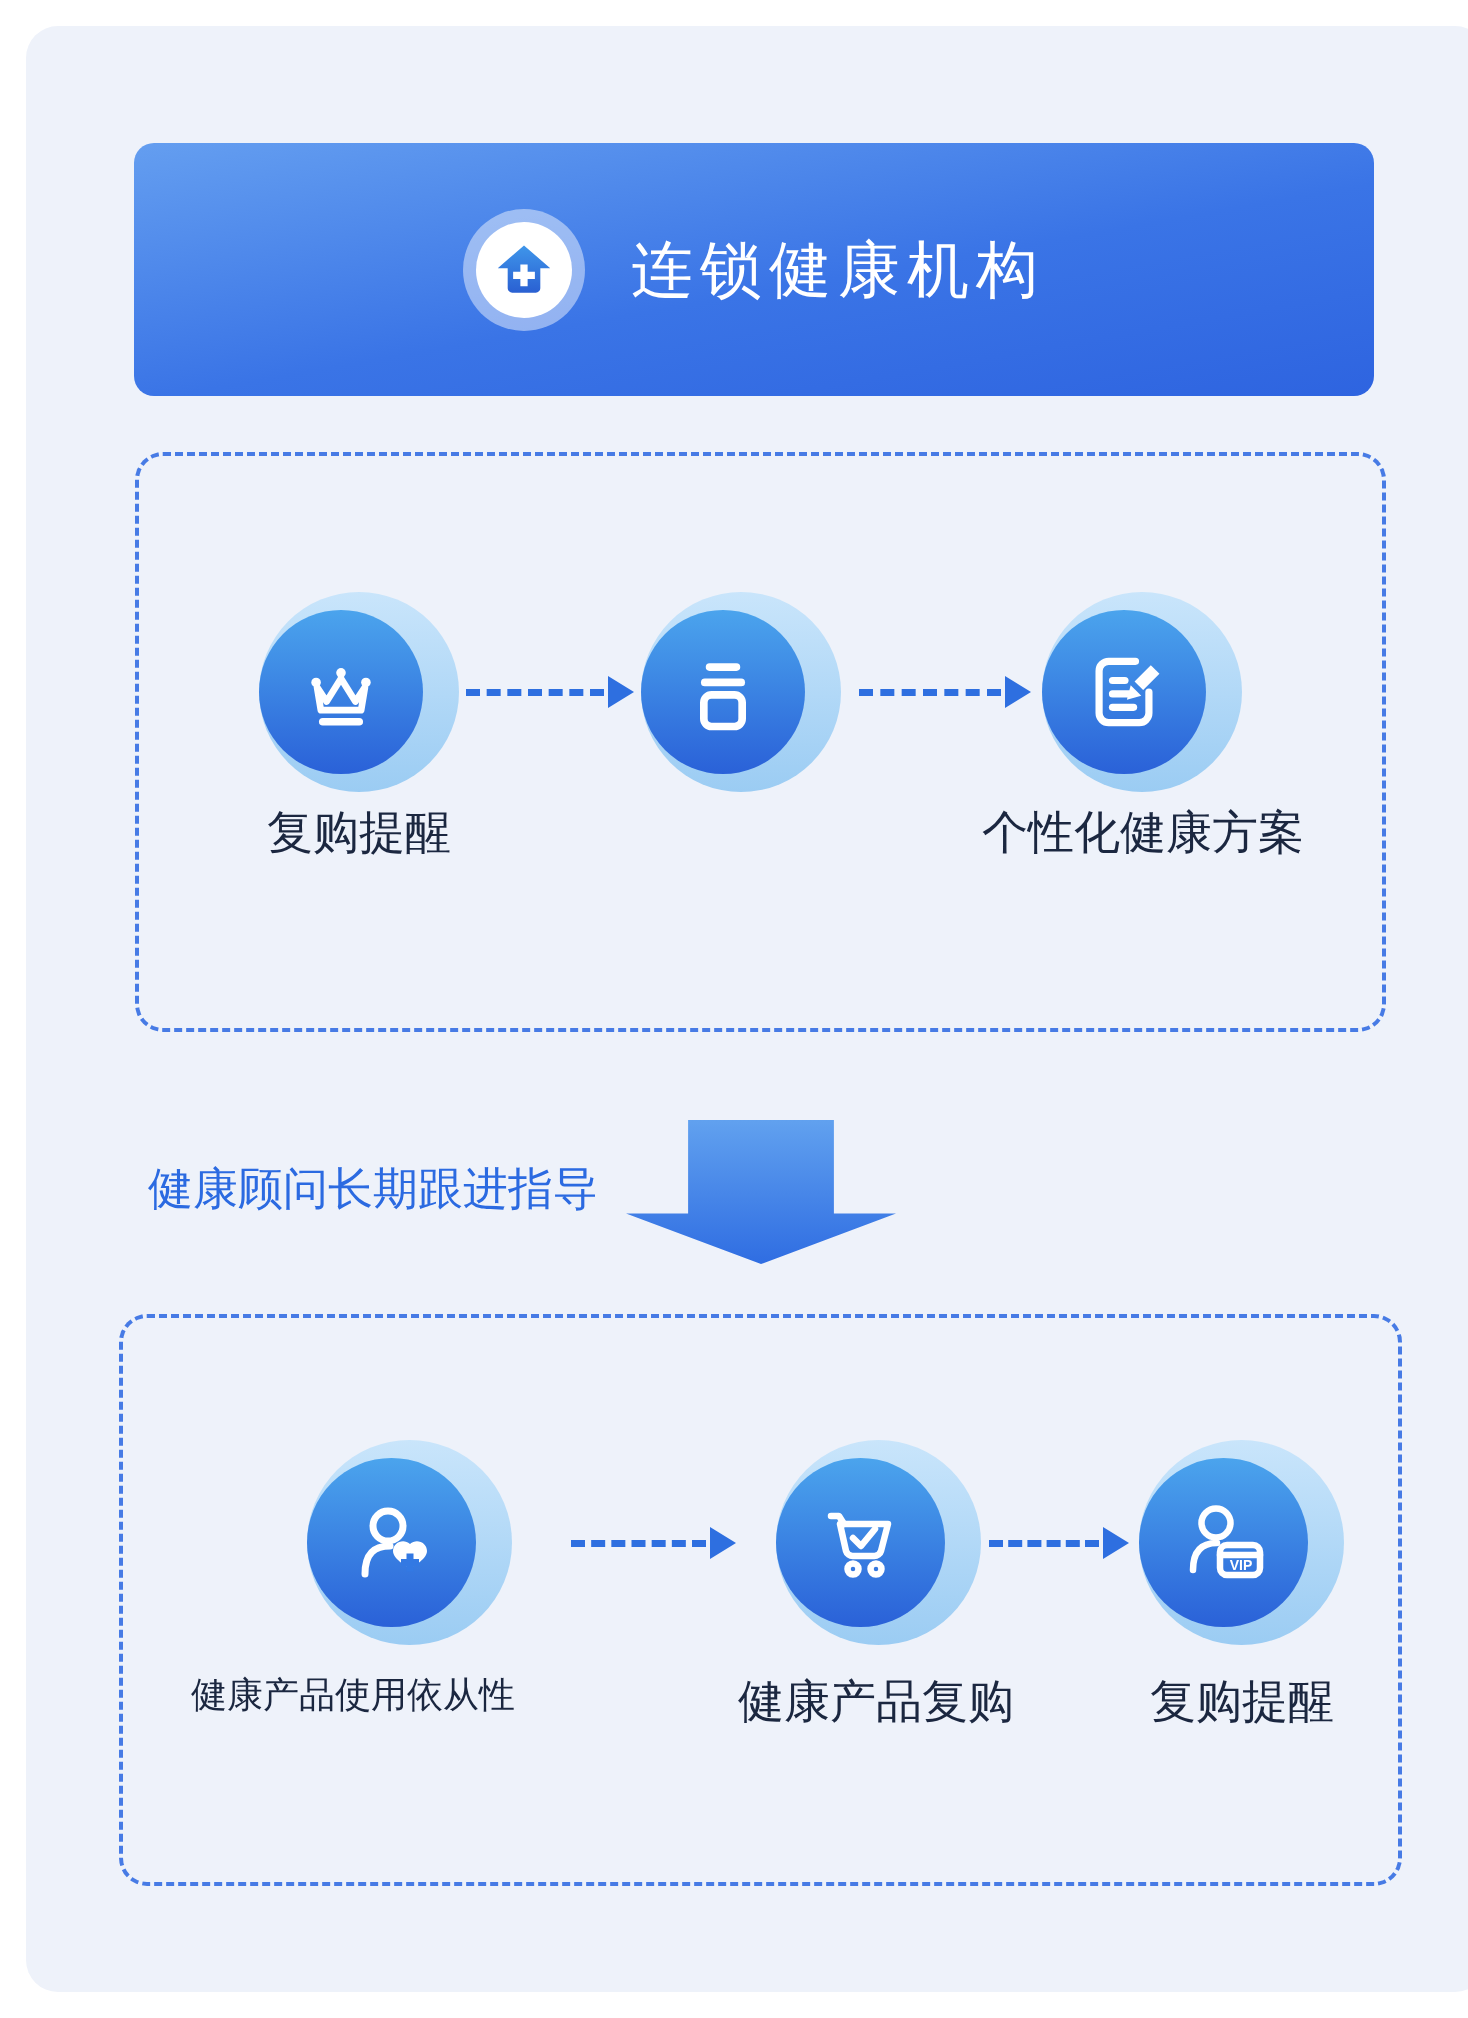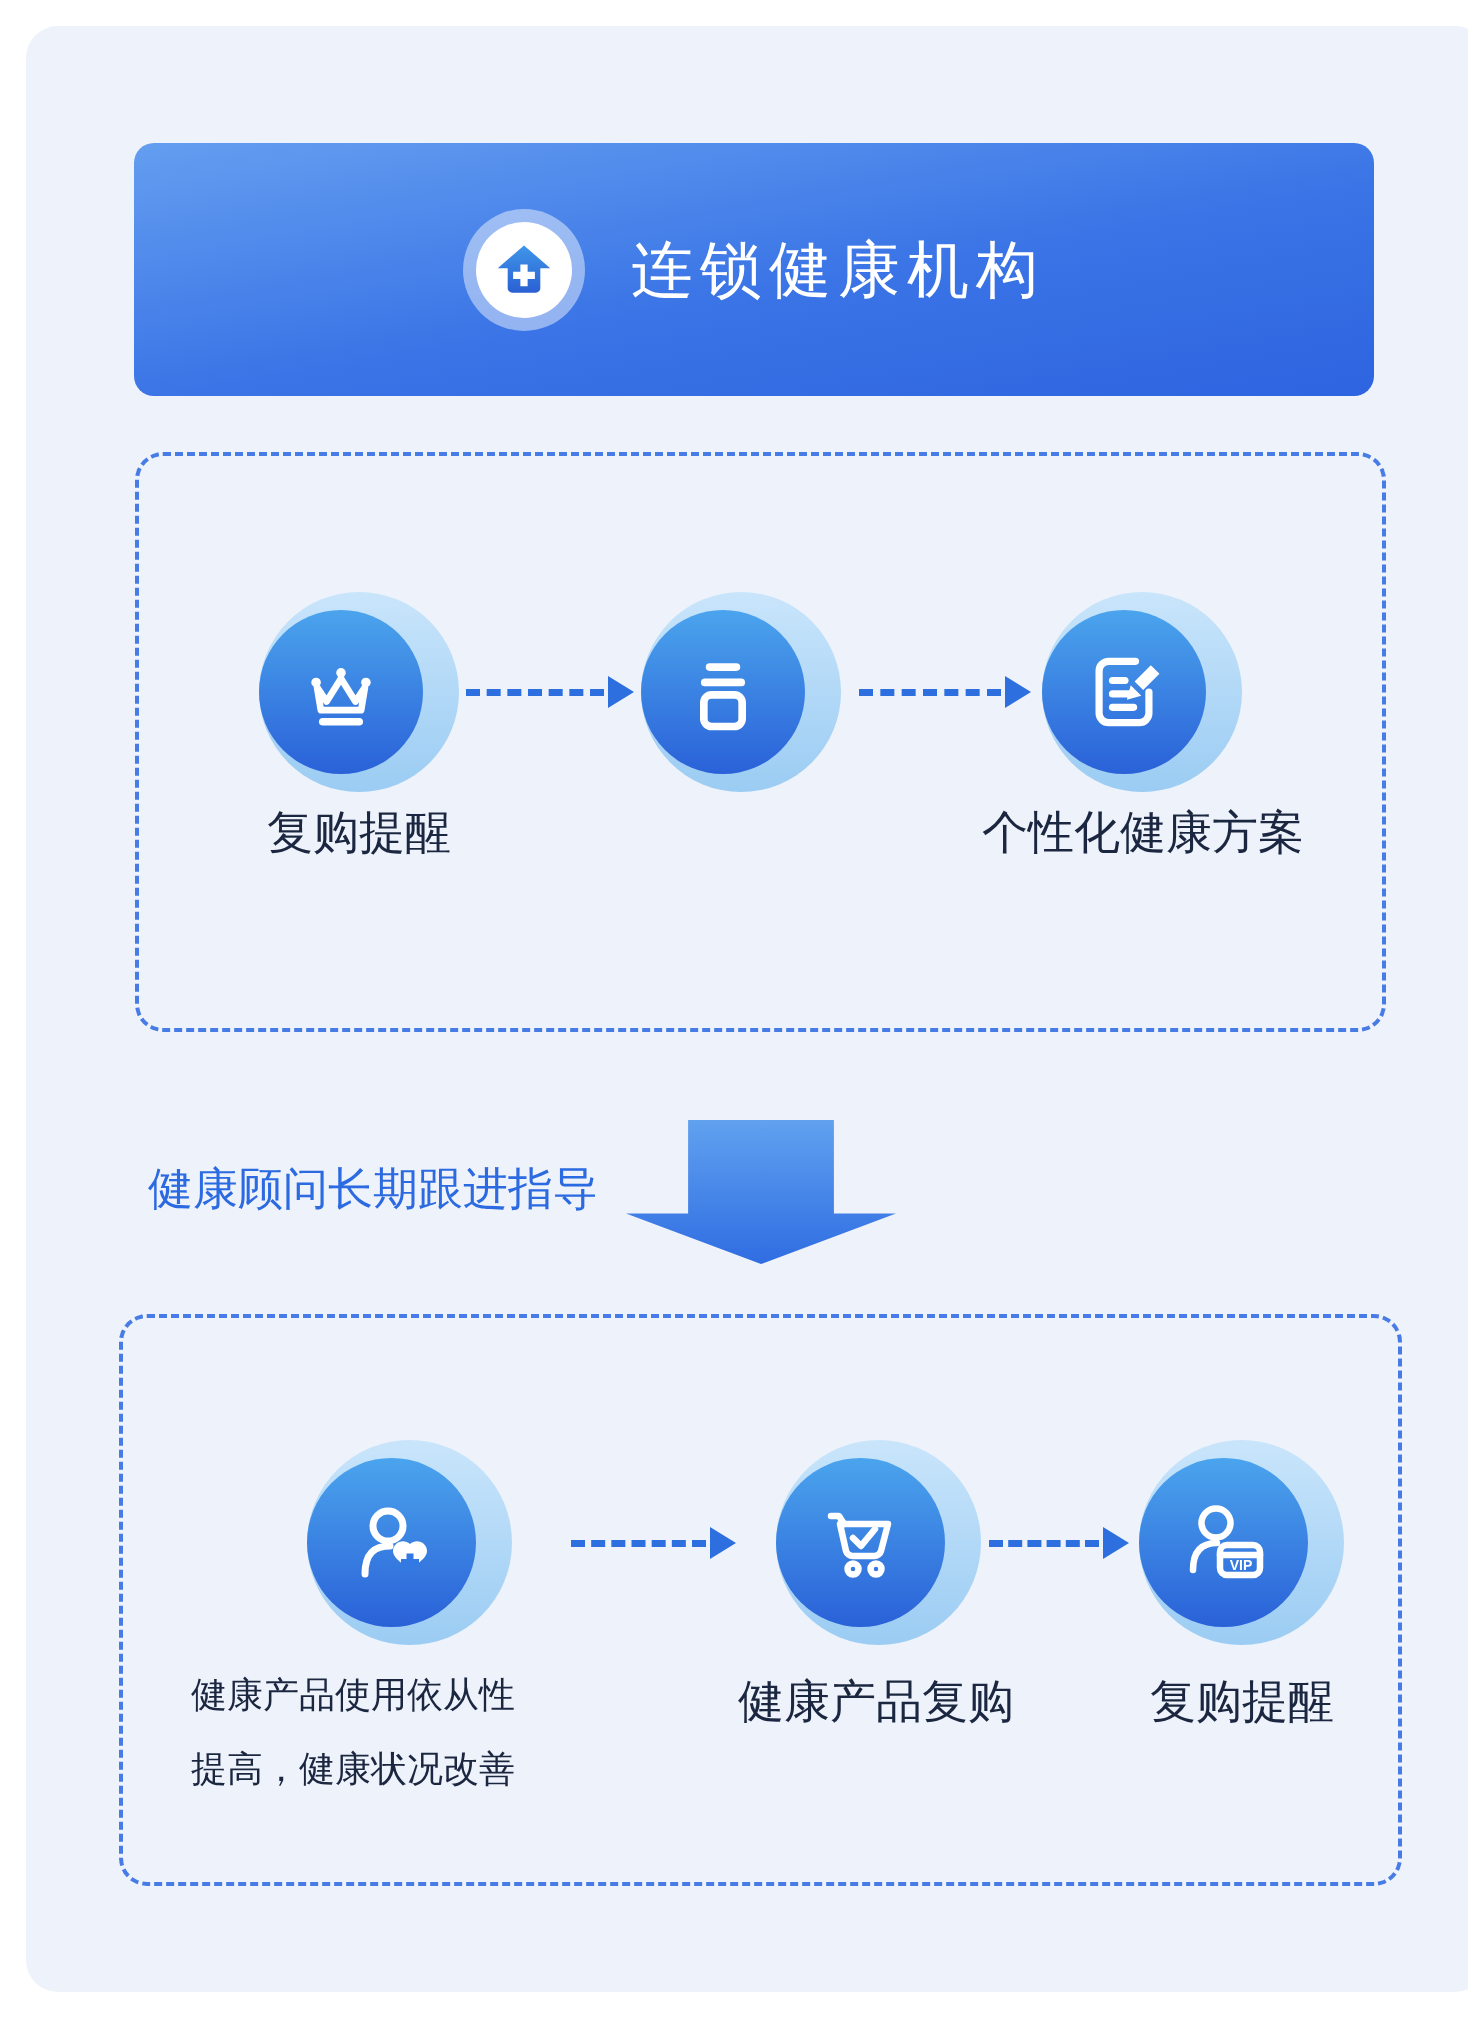--- a/index.html
+++ b/index.html
@@ -183,19 +183,18 @@
       <div class="dash"></div>
       <div class="head"></div>
     </div>
     <div class="connector" style="left:963px;top:1500px;width:140px;">
       <div class="dash"></div>
       <div class="head"></div>
     </div>
 
     <div class="node-label-left" style="left:165px;top:1632px;">
       <div>健康产品使用依从性</div>
-      <div>提高，健康状况改善</div>
     </div>
     <div class="node-label" style="left:850px;top:1645px;">健康产品复购</div>
     <div class="node-label" style="left:1216px;top:1645px;">复购提醒</div>
 
   </div>
 </div>
 
 </body></html>

